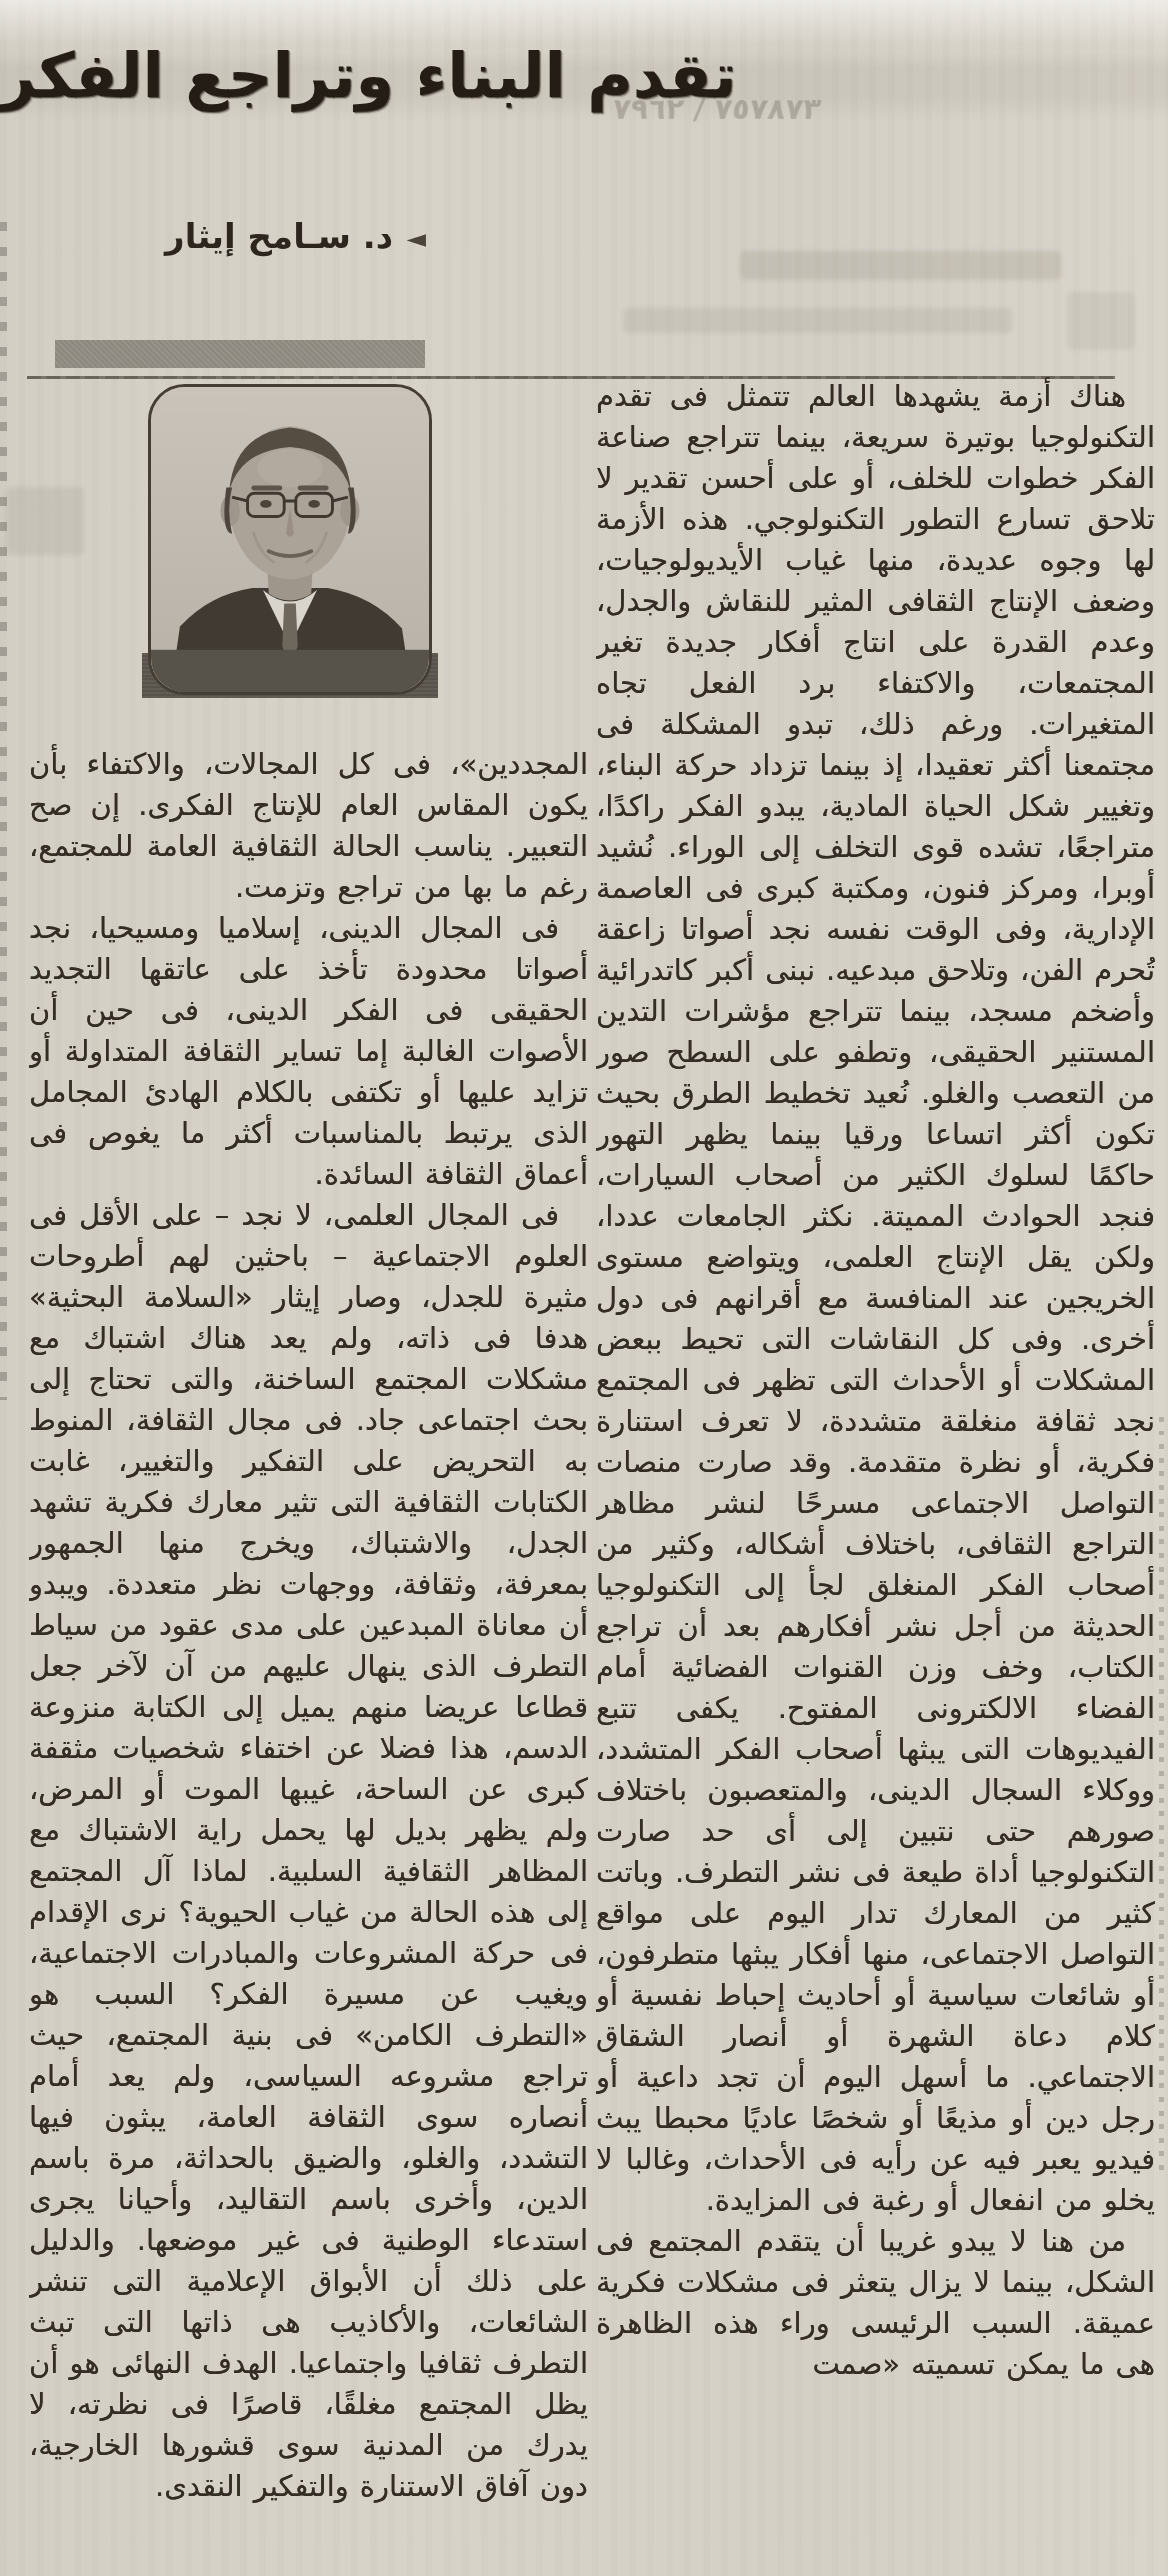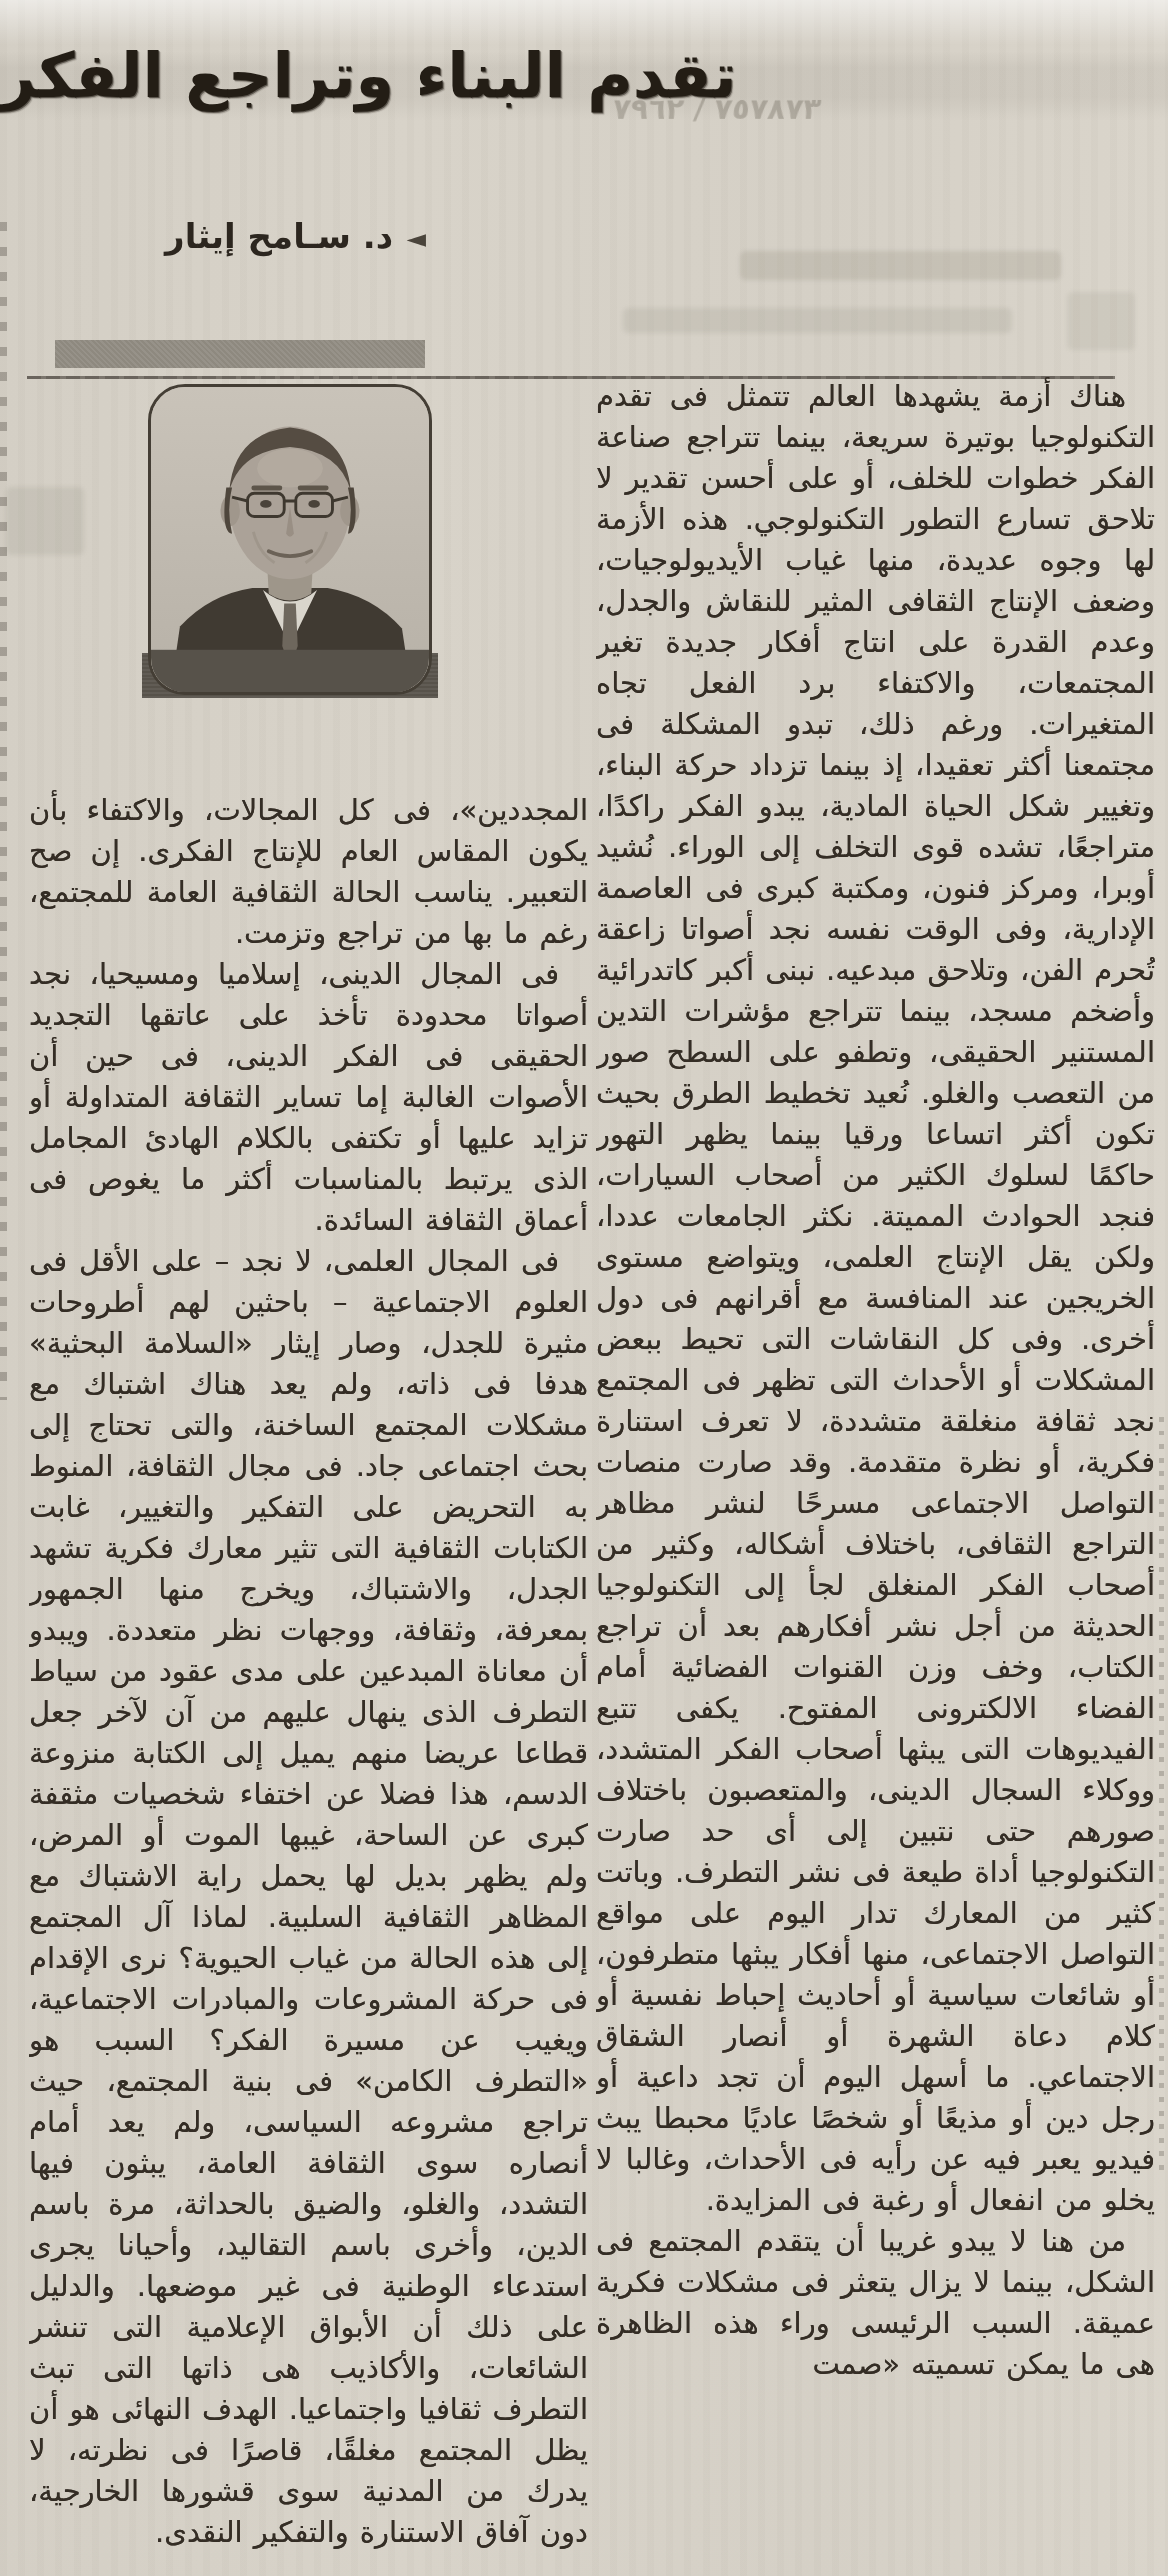--- a/index.html
+++ b/index.html
@@ -93,21 +93,21 @@
   .article-text{
     position:absolute;direction:rtl;text-align:justify;
     font-size:29px;line-height:41px;color:#342d25;
     word-spacing:1.9px;
     text-shadow:0 0 0.6px rgba(52,45,37,.85);
     overflow:hidden;
   }
   .article-text p{margin:0;}
   .article-text p.indent{text-indent:29px;}
   .col-right{top:376px;left:596px;width:559px;height:2175px;}
-  .col-left{top:744px;left:29px;width:559px;height:1770px;margin-top:46px;}
+  .col-left{top:744px;left:29px;width:559px;height:1770px;}
 </style>
 </head>
 <body>
 
 <div class="page">
 
   <div class="headline">تقدم البناء وتراجع الفكر</div>
 
   <div class="ghost-num">٧٥٧٨٧٣ / ٧٩٦٢</div>
   <div class="ghost-blob b1"></div>

